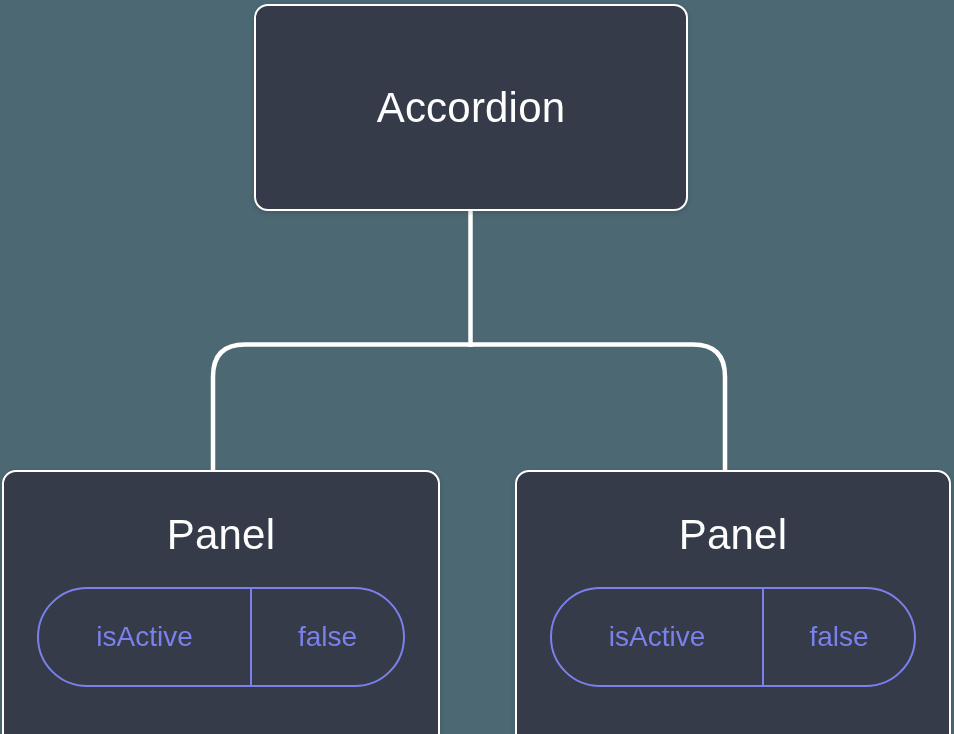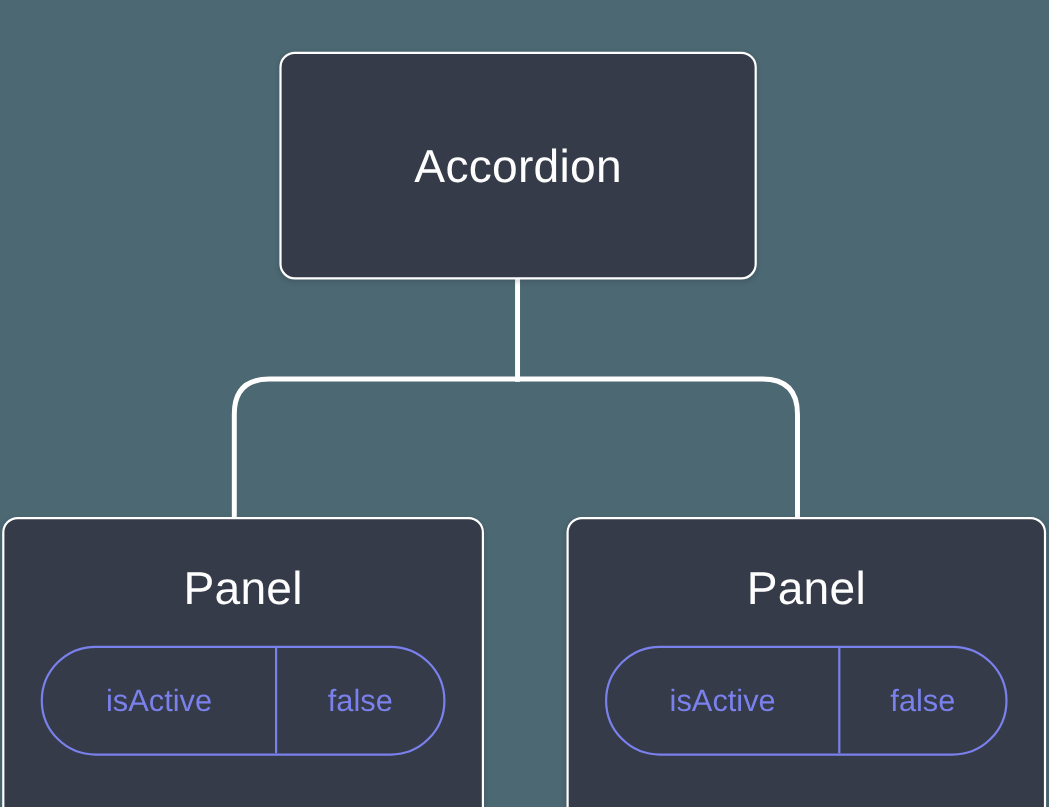--- a/index.html
+++ b/index.html
@@ -35,21 +35,21 @@
   .node{
     position:absolute;
     background:var(--node-fill);
     border:2.5px solid var(--node-border);
     border-radius:14px;
     color:var(--node-text);
     box-shadow:0 2px 5px rgba(20,28,40,0.18);
   }
   .node-root{
     left:254px;top:4px;width:434px;height:207px;
-    display:flex;align-items:center;justify-content:center;margin-top:43px;
+    display:flex;align-items:center;justify-content:center;
   }
   .node-label{
     font-size:42px;
     font-weight:500;
     letter-spacing:0.2px;
     color:var(--node-text);
     line-height:48px;
   }
   .node-panel{
     top:470px;height:285px;

